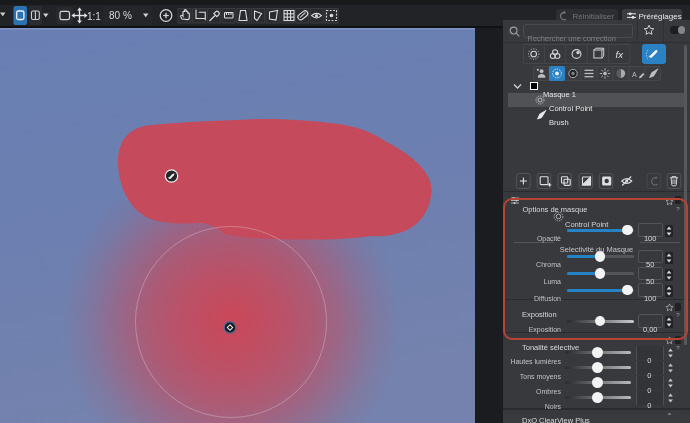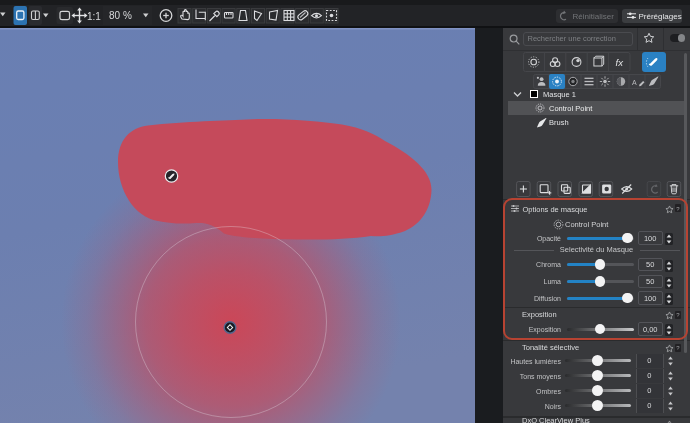--- a/index.html
+++ b/index.html
@@ -147,21 +147,21 @@
     <circle cx="171.5" cy="148" r="6.2" fill="#26262b" stroke="#f0f0f2" stroke-width="1.2"></circle>
     <path d="M168.8 149.8 l3.4-3.4 q1.3-1.1 1.9-.5 t-.5 1.9 l-3.4 3.4 q-1 .4-1.7-.3 t-.3-1.7z" fill="#f0f0f2" transform="translate(0.2,-0.3)"></path>
 
     <circle cx="230" cy="299.5" r="5.8" fill="#1a1c24" stroke="#56688f" stroke-width="1.4"></circle>
     <rect x="228.1" y="297.6" width="3.8" height="3.8" fill="none" stroke="#eff0f2" stroke-width="1" transform="rotate(45 230 299.5)"></rect>
   </svg>
 </div>
 
 <div class="abs" style="left:475px;top:28px;width:28px;height:395px;background:#1b1d20;"></div>
 
-<div class="abs" id="panel" style="left:503px;top:28px;width:187px;height:395px;background:#393a3d;overflow:hidden;">
+<div class="abs" id="panel" style="left:503px;top:20px;width:187px;height:395px;background:#393a3d;overflow:hidden;">
 
   <svg class="abs" style="left:5.5px;top:6px" width="11" height="11" viewBox="0 0 11 11">
     <circle cx="4.6" cy="4.6" r="3.4" fill="none" stroke="#9b9da0" stroke-width="1.2"></circle>
     <line x1="7.2" y1="7.2" x2="10.3" y2="10.3" stroke="#9b9da0" stroke-width="1.2"></line>
   </svg>
   <div class="abs" style="left:19.5px;top:4px;width:104px;height:11.5px;border:1px solid #4b4c50;border-radius:3px;color:#7e8084;font-size:7.5px;line-height:12px;padding-left:4px;"></div>
   <div class="abs" style="left:134px;top:0px;width:1px;height:22px;background:#2f3033;"></div>
   <svg class="abs" style="left:140px;top:4px" width="12" height="12" viewBox="0 0 24 24">
     <path d="M12 2.5 l2.9 6.2 6.6 .8 -4.9 4.6 1.3 6.6 -5.9 -3.3 -5.9 3.3 1.3 -6.6 -4.9 -4.6 6.6 -.8 z" fill="none" stroke="#cfd0d3" stroke-width="2"></path>
   </svg>

